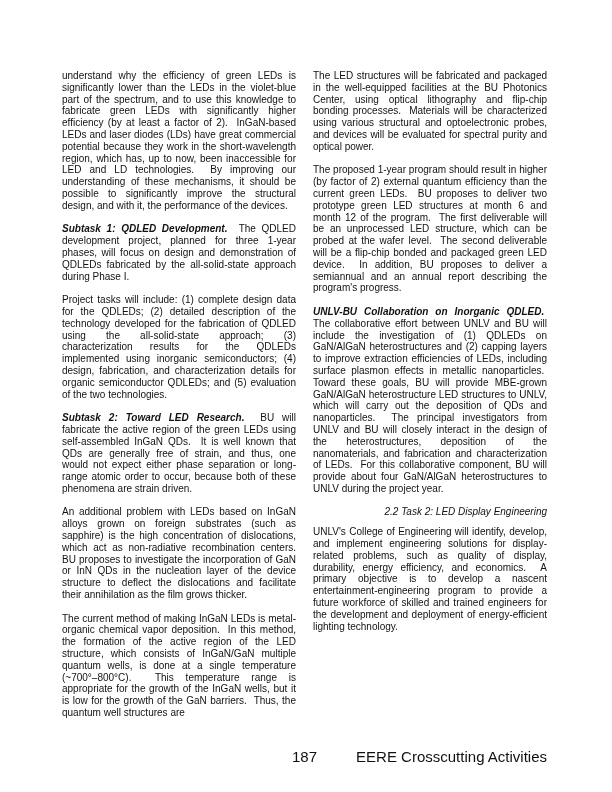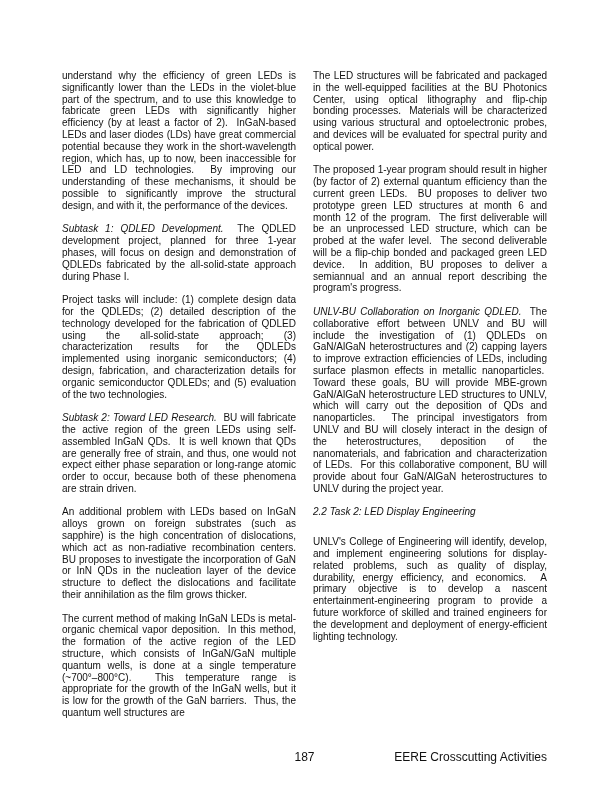--- a/index.html
+++ b/index.html
@@ -29,35 +29,36 @@
     font-size: 10px;
     line-height: 11.8px;
     text-align: justify;
   }
   .col p {
     margin: 0 0 11.8px 0;
   }
   .col p.heading {
     margin: 0;
     font-style: italic;
-    text-align: left;
+    text-align: right;
   }
   .col p.after-heading {
-    margin-top: 18px;
+    margin-top: 8px;
   }
   .col i {
     font-style: italic;
+    font-weight: bold;
   }
   .footer {
     position: absolute;
     left: 62px;
     top: 751px;
     width: 485px;
     height: 13px;
-    font-size: 12px;
+    font-size: 15px;
     line-height: 12px;
   }
   .footer .page-number {
     position: absolute;
     left: 0;
     right: 0;
     text-align: center;
   }
   .footer .footer-label {
     position: absolute;

